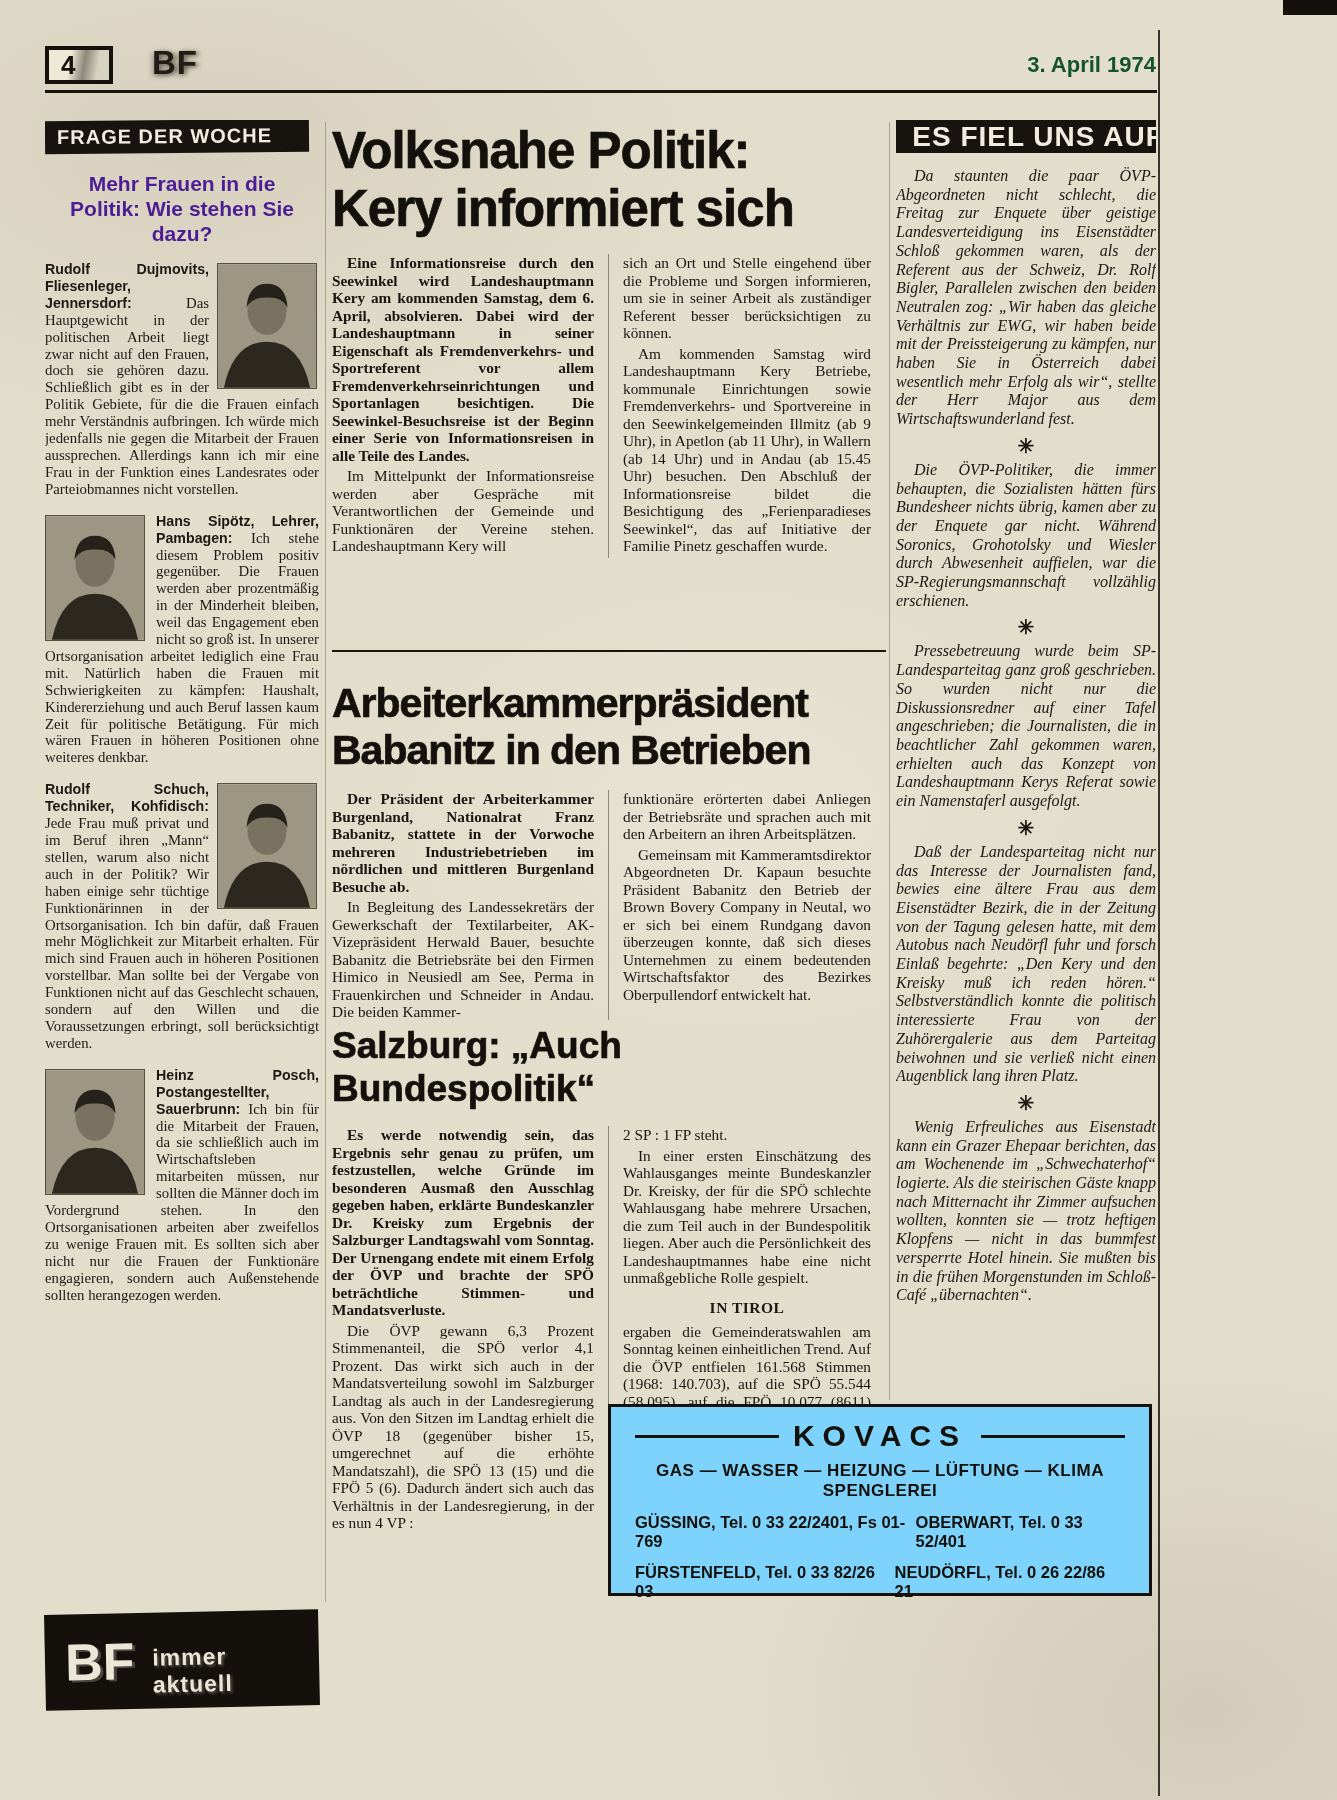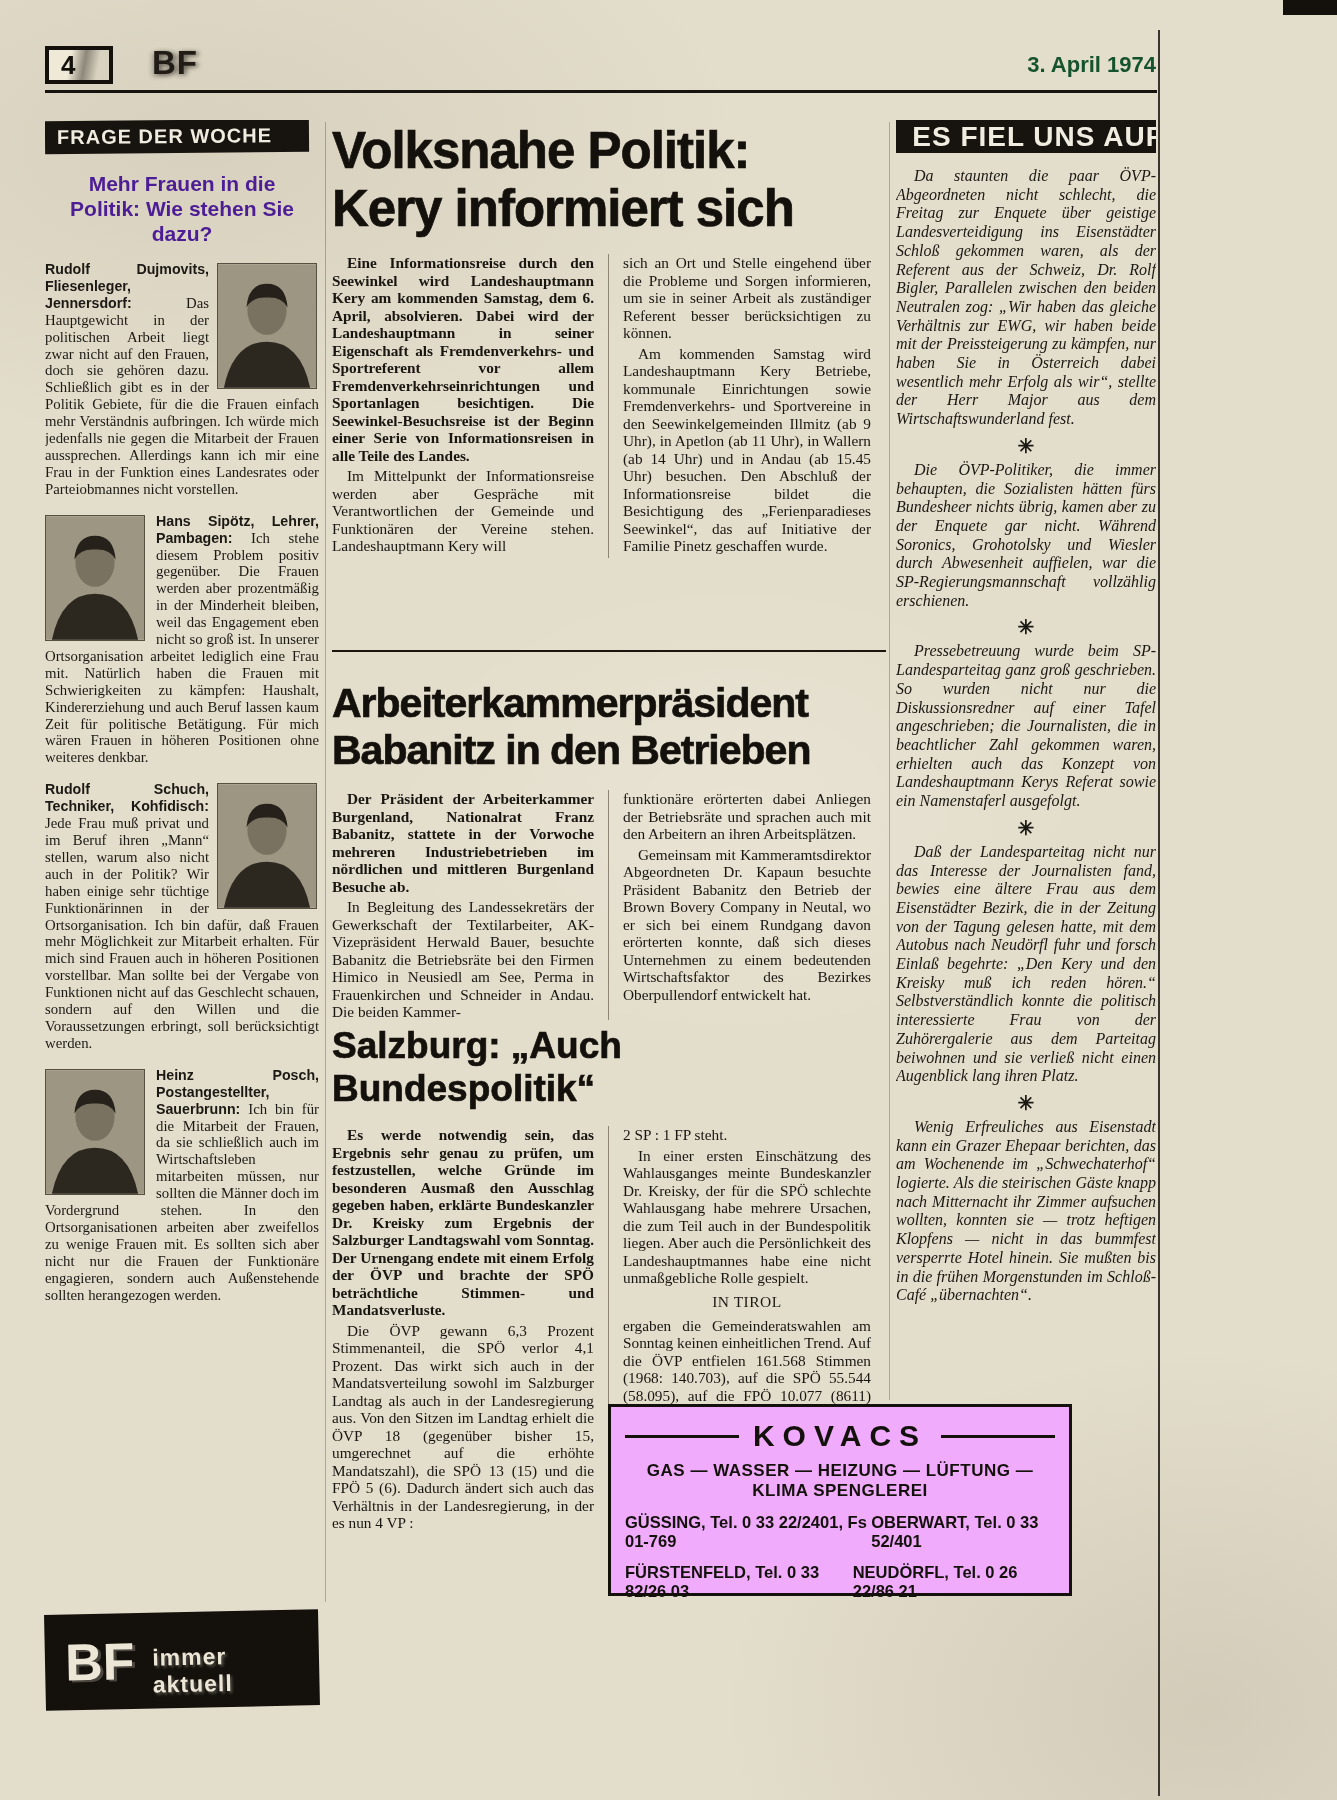--- a/index.html
+++ b/index.html
@@ -59,25 +59,25 @@
   .col{width:262px}
   .col + .col{border-left:1px solid #8d8675;margin-left:14px;padding-left:14px;width:263px}
   .body p{font-size:15.3px;line-height:17.5px;text-align:justify;margin-bottom:3px;color:#191511}
   p.ind{text-indent:15px}
   p.bold{font-weight:bold}
   .a2{left:332px;top:650px;width:554px;height:370px;overflow:hidden;border-top:2px solid #1a160f;padding-top:28px}
   .a2 .headline{font-size:41px;line-height:47px}
   .a3{left:332px;top:1024px;width:554px;height:580px;overflow:hidden}
   .a3 .headline{font-size:37px;line-height:43px;letter-spacing:0}
   .clip372{height:368px;overflow:hidden}
-  .subhead{font-weight:normal;text-align:center;font-size:15.5px;margin:6px 0 6px;letter-spacing:.5px}
-
-  
-  .ad{left:608px;top:1404px;width:464px;height:192px;background:#f0abfc;border:3px solid #14110d;
-    z-index:8;padding:12px 14px 0;font-family:"Liberation Sans",sans-serif;color:#14110d}
+  .subhead{font-weight:bold;text-align:center;font-size:15.5px;margin:12px 0 6px;letter-spacing:.5px}
+
+  
+  .ad{left:608px;top:1404px;width:544px;height:192px;background:#7dd3fc;border:3px solid #14110d;
+    z-index:8;padding:12px 24px 0;font-family:"Liberation Sans",sans-serif;color:#14110d}
   .adbrand{display:flex;align-items:center;gap:14px}
   .adbrand .ln{flex:1;height:3px;background:#14110d}
   .adbrand .nm{font:bold 30px "Liberation Sans",sans-serif;letter-spacing:8px}
   .adserv{text-align:center;font:bold 17px "Liberation Sans",sans-serif;margin-top:8px;letter-spacing:.5px}
   .adrow{display:flex;justify-content:space-between;font:bold 16.5px "Liberation Sans",sans-serif;margin-top:12px}
 
   
   .rightcol{left:896px;top:120px;width:260px;height:1280px;overflow:hidden}
   .rightcol .banner{width:284px;text-align:center;transform:none;font-size:28px}
   .rightcol p{font:italic 16px/18.7px "Liberation Serif",serif;text-align:justify;text-indent:18px;
@@ -177,21 +177,21 @@
 <div class="abs a2 body">
   <div class="headline">Arbeiterkammerpräsident</div>
   <div class="headline">Babanitz in den Betrieben</div>
   <div class="cols">
     <div class="col">
       <p class="bold ind">Der Präsident der Arbeiterkammer Burgenland, Nationalrat Franz Babanitz, stattete in der Vorwoche mehreren Industriebetrieben im nördlichen und mittleren Burgenland Besuche ab.</p>
       <p class="ind">In Begleitung des Landessekretärs der Gewerkschaft der Textilarbeiter, AK-Vizepräsident Herwald Bauer, besuchte Babanitz die Betriebsräte bei den Firmen Himico in Neusiedl am See, Perma in Frauenkirchen und Schneider in Andau. Die beiden Kammer-</p>
     </div>
     <div class="col">
       <p>funktionäre erörterten dabei Anliegen der Betriebsräte und sprachen auch mit den Arbeitern an ihren Arbeitsplätzen.</p>
-      <p class="ind">Gemeinsam mit Kammeramtsdirektor Abgeordneten Dr. Kapaun besuchte Präsident Babanitz den Betrieb der Brown Bovery Company in Neutal, wo er sich bei einem Rundgang davon erörterten konnte, daß sich dieses Unternehmen zu einem bedeutenden Wirtschaftsfaktor des Bezirkes Oberpullendorf entwickelt hat.</p>
+      <p class="ind">Gemeinsam mit Kammeramtsdirektor Abgeordneten Dr. Kapaun besuchte Präsident Babanitz den Betrieb der Brown Bovery Company in Neutal, wo er sich bei einem Rundgang davon überzeugen konnte, daß sich dieses Unternehmen zu einem bedeutenden Wirtschaftsfaktor des Bezirkes Oberpullendorf entwickelt hat.</p>
     </div>
   </div>
 </div>
 
 <div class="abs a3 body">
   <div class="headline">Salzburg: „Auch Bundespolitik“</div>
   <div class="cols">
     <div class="col">
       <p class="bold ind">Es werde notwendig sein, das Ergebnis sehr genau zu prüfen, um festzustellen, welche Gründe im besonderen Ausmaß den Ausschlag gegeben haben, erklärte Bundeskanzler Dr. Kreisky zum Ergebnis der Salzburger Landtagswahl vom Sonntag. Der Urnengang endete mit einem Erfolg der ÖVP und brachte der SPÖ beträchtliche Stimmen- und Mandatsverluste.</p>
       <p class="ind">Die ÖVP gewann 6,3 Prozent Stimmenanteil, die SPÖ verlor 4,1 Prozent. Das wirkt sich auch in der Mandatsverteilung sowohl im Salzburger Landtag als auch in der Landesregierung aus. Von den Sitzen im Landtag erhielt die ÖVP 18 (gegenüber bisher 15, umgerechnet auf die erhöhte Mandatszahl), die SPÖ 13 (15) und die FPÖ 5 (6). Dadurch ändert sich auch das Verhältnis in der Landesregierung, in der es nun 4 VP :</p>

